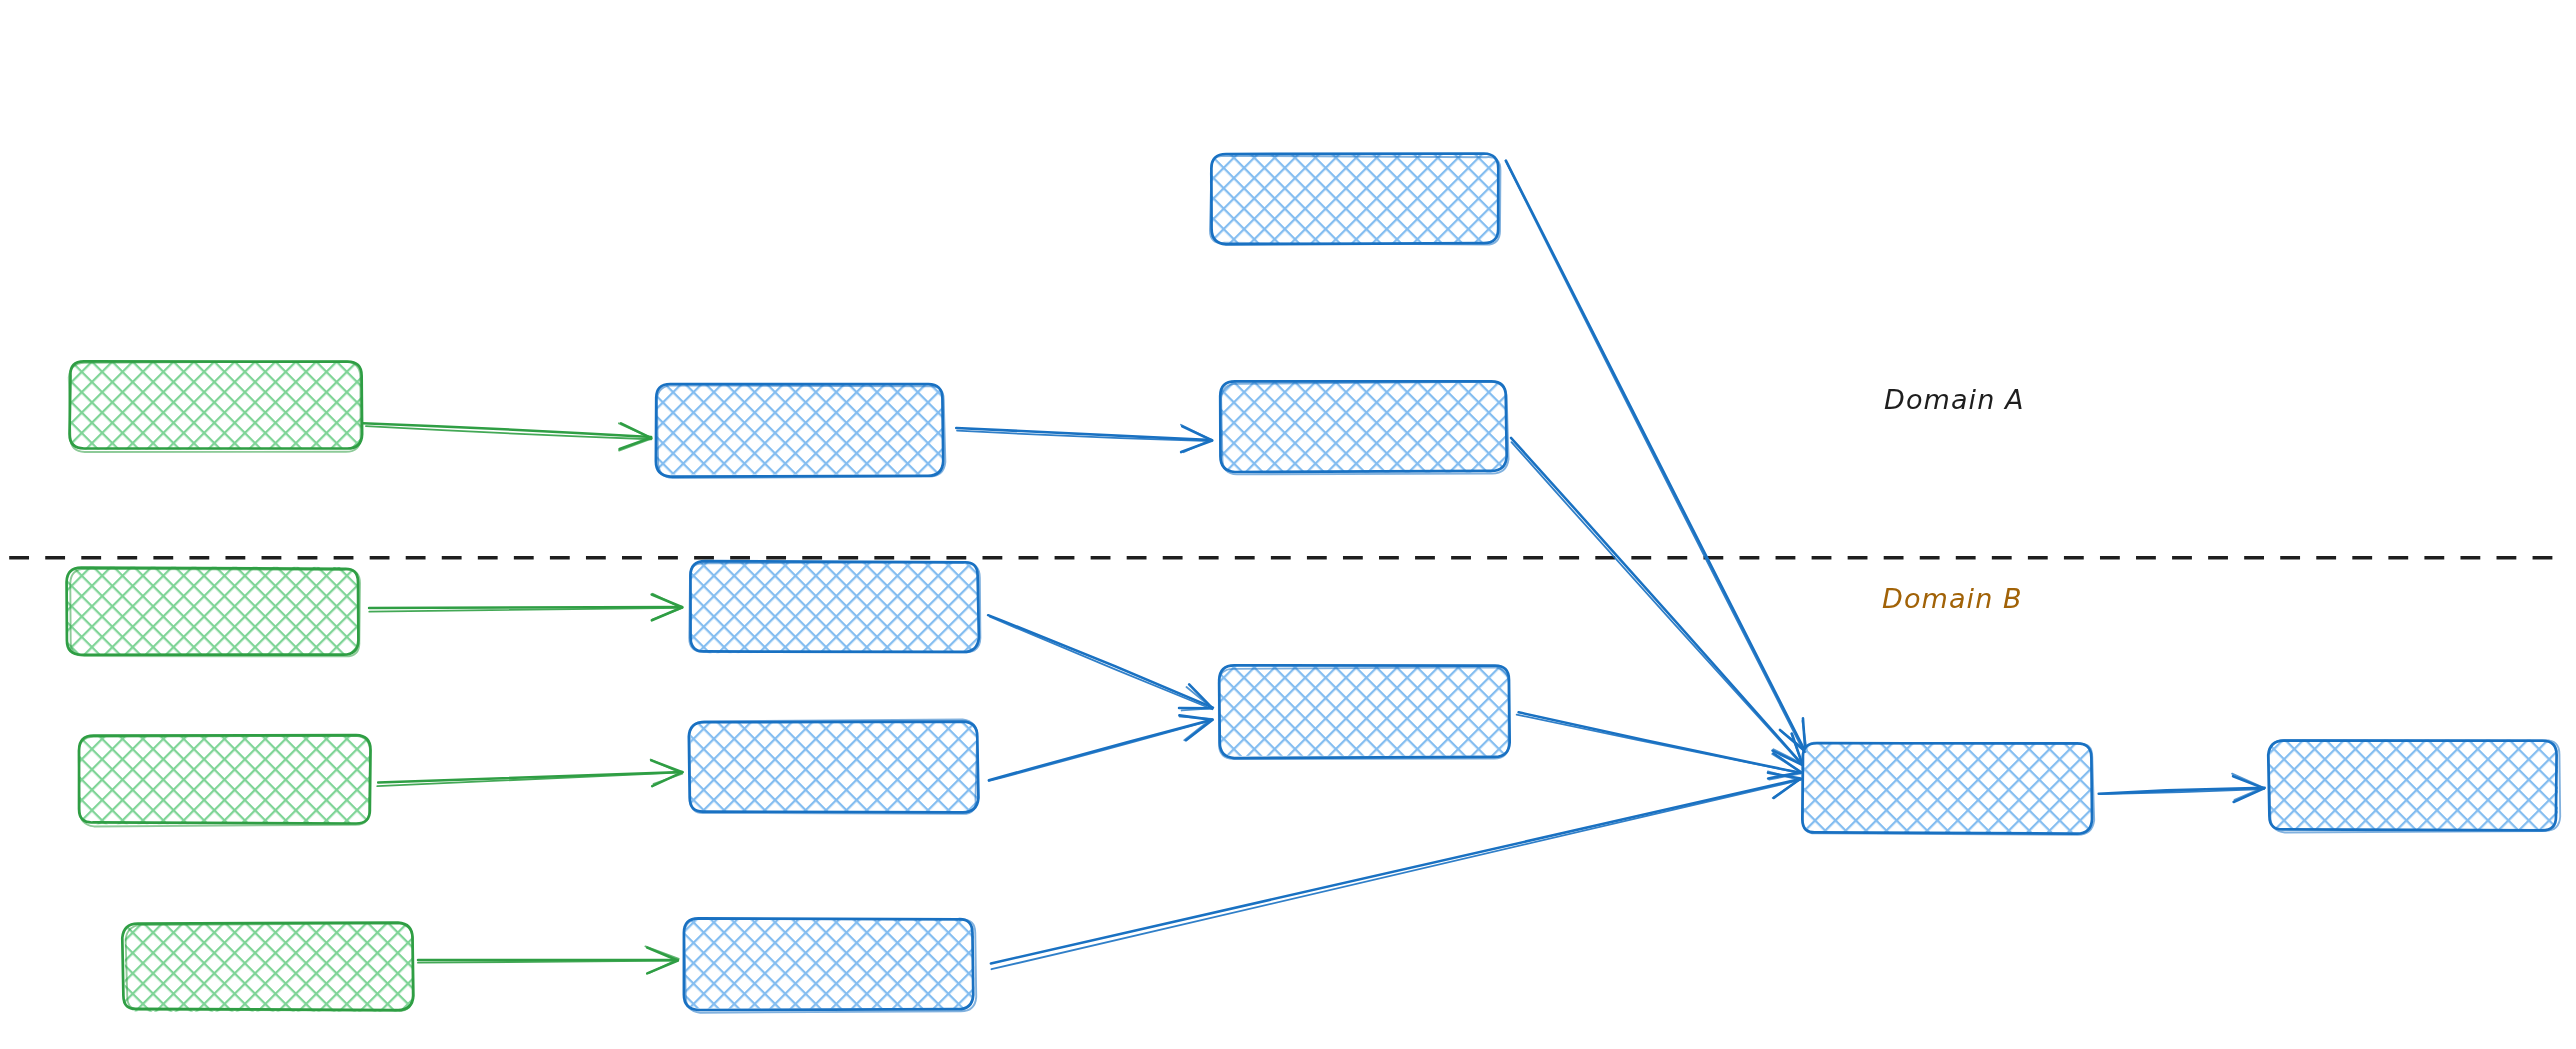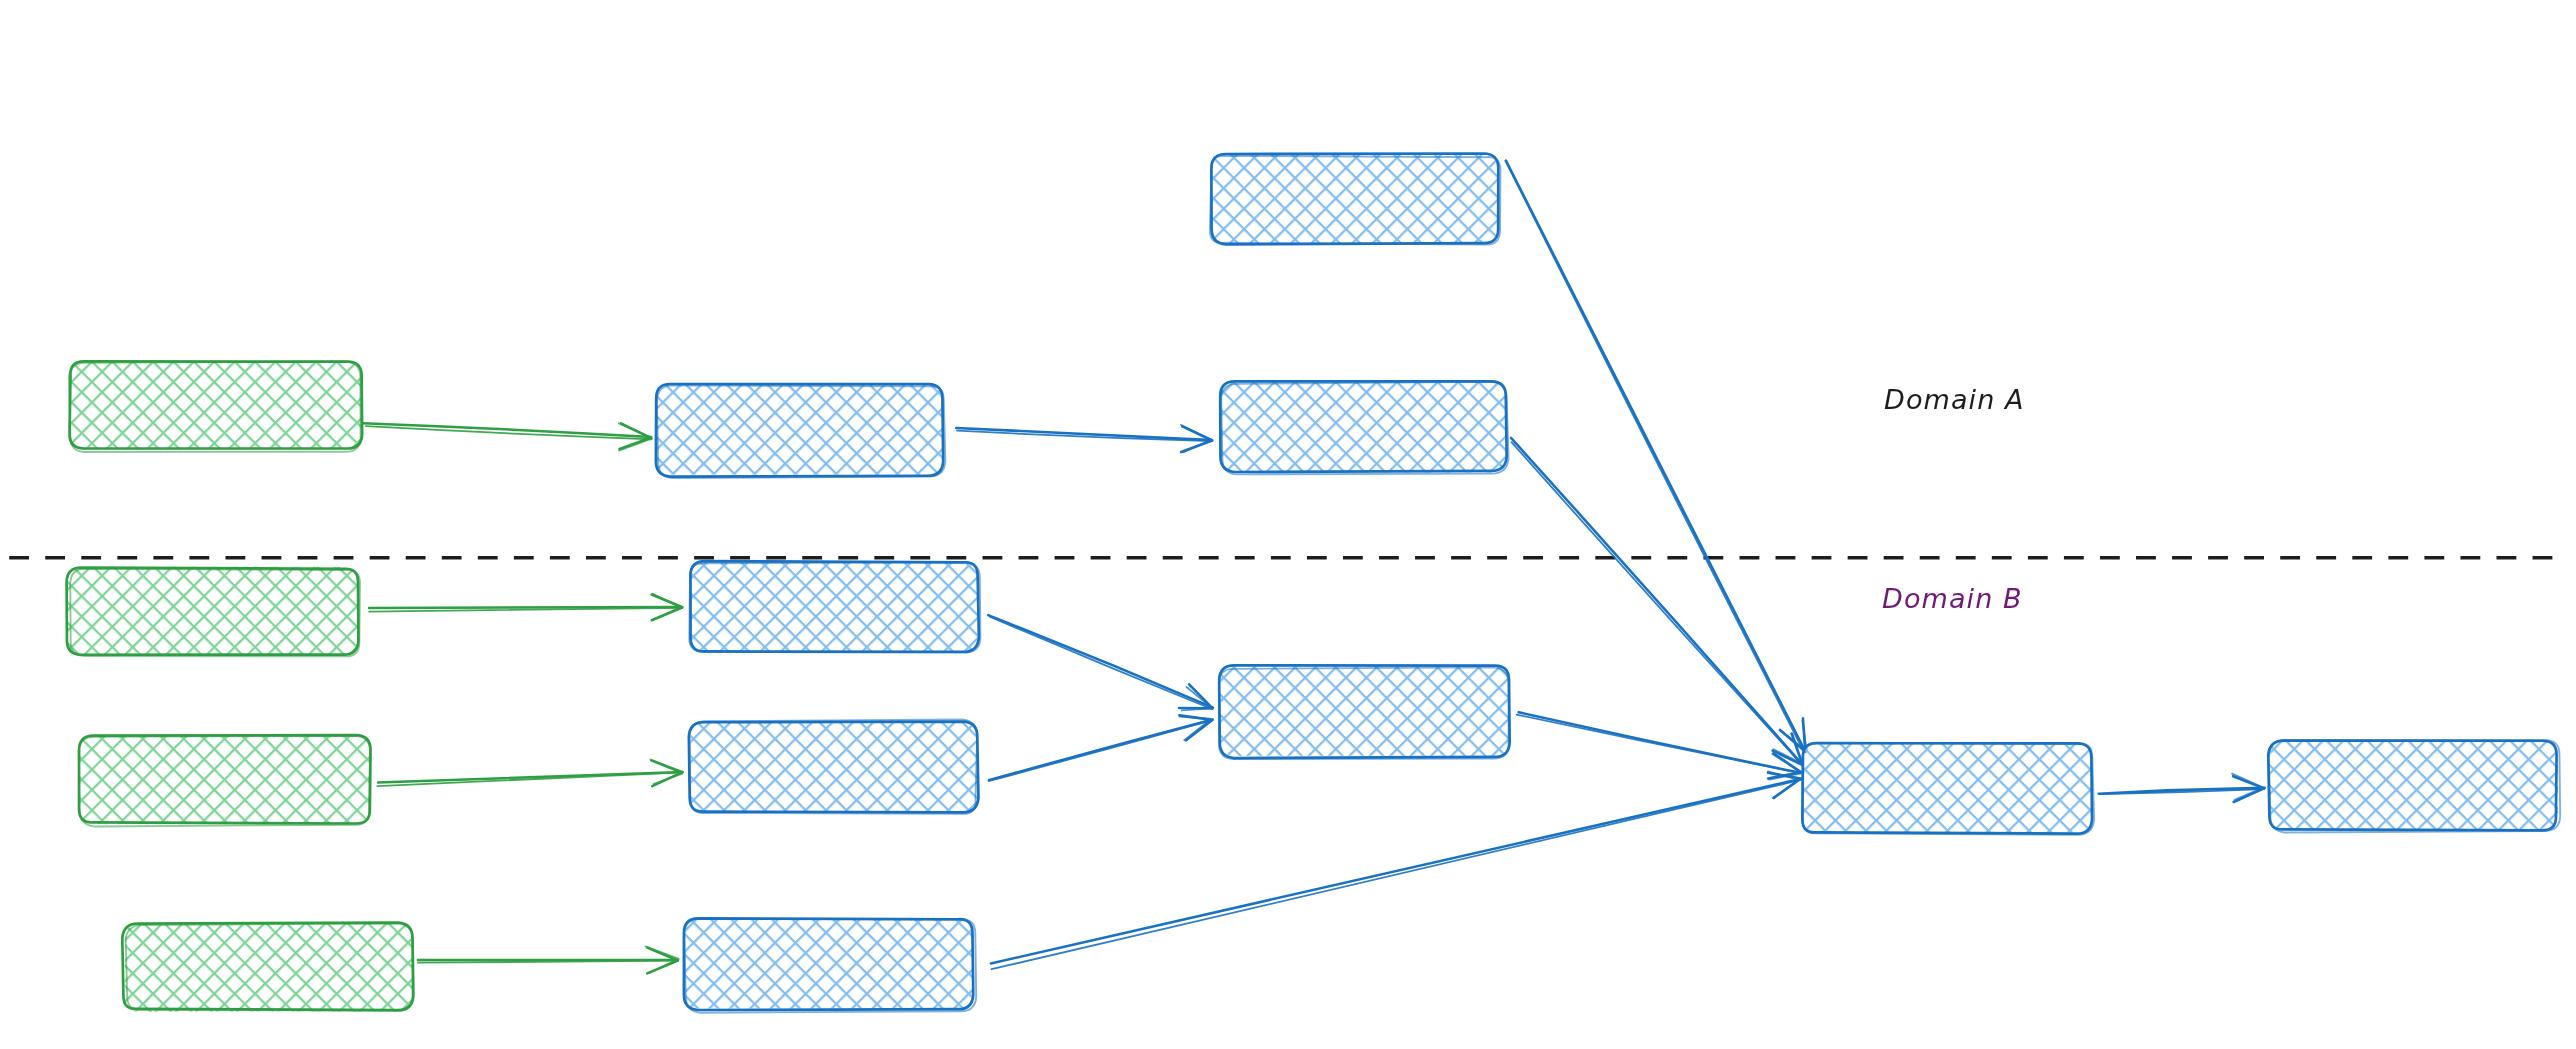--- a/index.html
+++ b/index.html
@@ -178,21 +178,21 @@
         <g>
           <path d="M2533.463102293044,772.1359937552064 L2822.1169357303143,771.926328838396 Q2838.1169357303143,772.1359937552064 2838.1169357303143,788.1359937552064 L2838.2744041449737,855.9186576845677 Q2838.1169357303143,871.9186576845677 2822.1169357303143,871.9186576845677 L2533.463102293044,871.7120185856298 Q2517.463102293044,871.9186576845677 2517.463102293044,855.9186576845677 L2517.769916105722,788.1359937552064 Q2517.463102293044,772.1359937552064 2533.463102293044,772.1359937552064 Z" fill="url(#hatch-blue)" stroke="none"></path>
           <path d="M2534.0021362311218,772.8891151438883 L2820.6647384643857,773.1314838427732 Q2836.6647384643857,772.8891151438883 2836.6647384643857,788.8891151438883 L2835.9511066440264,856.5541649604003 Q2836.6647384643857,872.5541649604003 2820.6647384643857,872.5541649604003 L2534.0021362311218,871.5181172158187 Q2518.0021362311218,872.5541649604003 2518.0021362311218,856.5541649604003 L2516.721580970996,788.8891151438883 Q2518.0021362311218,772.8891151438883 2534.0021362311218,772.8891151438883 Z" fill="none" stroke="#1971c2" stroke-width="3" stroke-linejoin="round" stroke-linecap="round"></path>
           <path d="M2535.0819384823003,772.3007898573302 L2823.8423575056913,772.468091560932 Q2839.8423575056913,772.3007898573302 2839.8423575056913,788.3007898573302 L2840.6649137643467,857.2100780018652 Q2839.8423575056913,873.2100780018652 2823.8423575056913,873.2100780018652 L2535.0819384823003,874.9533299472897 Q2519.0819384823003,873.2100780018652 2519.0819384823003,857.2100780018652 L2517.10748508084,788.3007898573302 Q2519.0819384823003,772.3007898573302 2535.0819384823003,772.3007898573302 Z" fill="none" stroke="#1971c2" stroke-width="2.1" opacity="0.55" stroke-linejoin="round" stroke-linecap="round"></path>
         </g>
       </g>
   </svg>
 
   <div id="labels-layer">
       <div class="domain-label" style="left: 1884px; top: 340px; color: rgb(30, 30, 30);">Domain A</div>
-      <div class="domain-label" style="left: 1882px; top: 539px; color: #701a75;">Domain B</div>
+      <div class="domain-label" style="left: 1882px; top: 539px; color: #a16207;">Domain B</div>
     </div>
   <div id="hits-layer">
       <div class="node-hit" style="left: 70px; top: 317px; width: 290px; height: 88px;"></div>
       <div class="node-hit" style="left: 656px; top: 341px; width: 287px; height: 90px;"></div>
       <div class="node-hit" style="left: 1219px; top: 338px; width: 287px; height: 90px;"></div>
       <div class="node-hit" style="left: 1210px; top: 110px; width: 288px; height: 90px;"></div>
       <div class="node-hit" style="left: 68px; top: 523px; width: 290px; height: 88px;"></div>
       <div class="node-hit" style="left: 79px; top: 692px; width: 290px; height: 88px;"></div>
       <div class="node-hit" style="left: 124px; top: 879px; width: 288px; height: 88px;"></div>
       <div class="node-hit" style="left: 690px; top: 518px; width: 288px; height: 90px;"></div>

